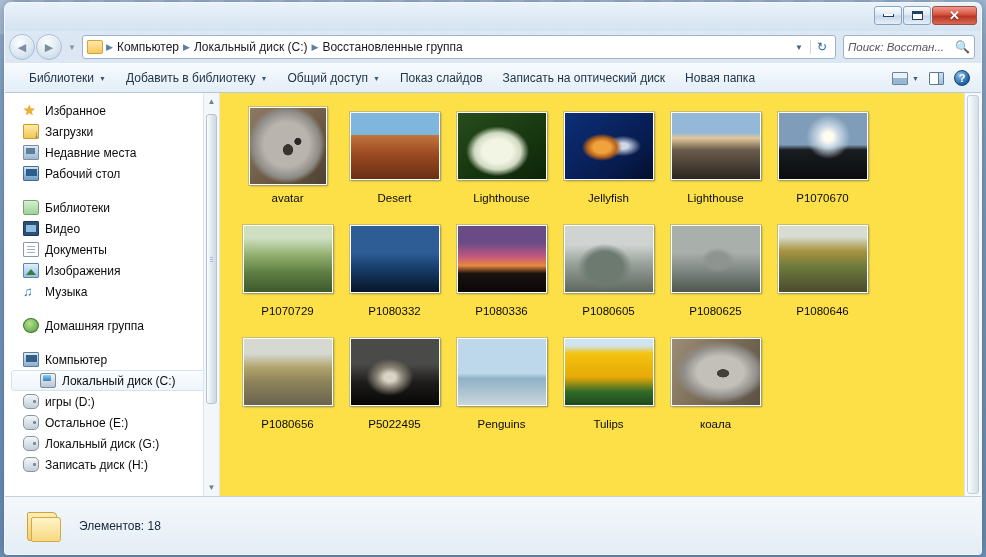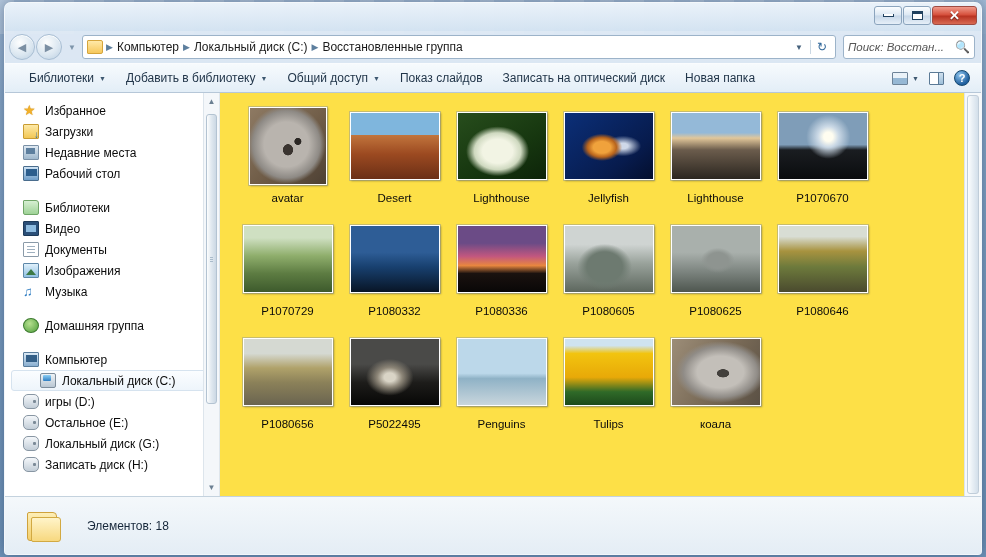--- a/index.html
+++ b/index.html
@@ -192,21 +192,21 @@
     width: 38px; height: 34px; position: relative;
   }
   .status-folder .back {
     position:absolute; left:0; top:3px; width:30px; height:29px; border-radius:2px 4px 3px 3px;
     background: linear-gradient(180deg,#fdeeb6,#f3cf6c); border:1px solid #cfa23c;
   }
   .status-folder .front {
     position:absolute; left:4px; top:8px; width:30px; height:25px; border-radius:2px 3px 3px 2px;
     background: linear-gradient(180deg,#fff4c9,#f7d87f); border:1px solid #d2a942;
   }
-  .status-text { font-size: 12px; color: #16273a; margin-left: 8px; }
+  .status-text { font-size: 12px; color: #16273a; }
 </style>
 </head>
 <body>
 
 <div class="desktop"></div>
 
 <div class="window">
 
   <div class="titlebar">
     <div class="winbtns">

